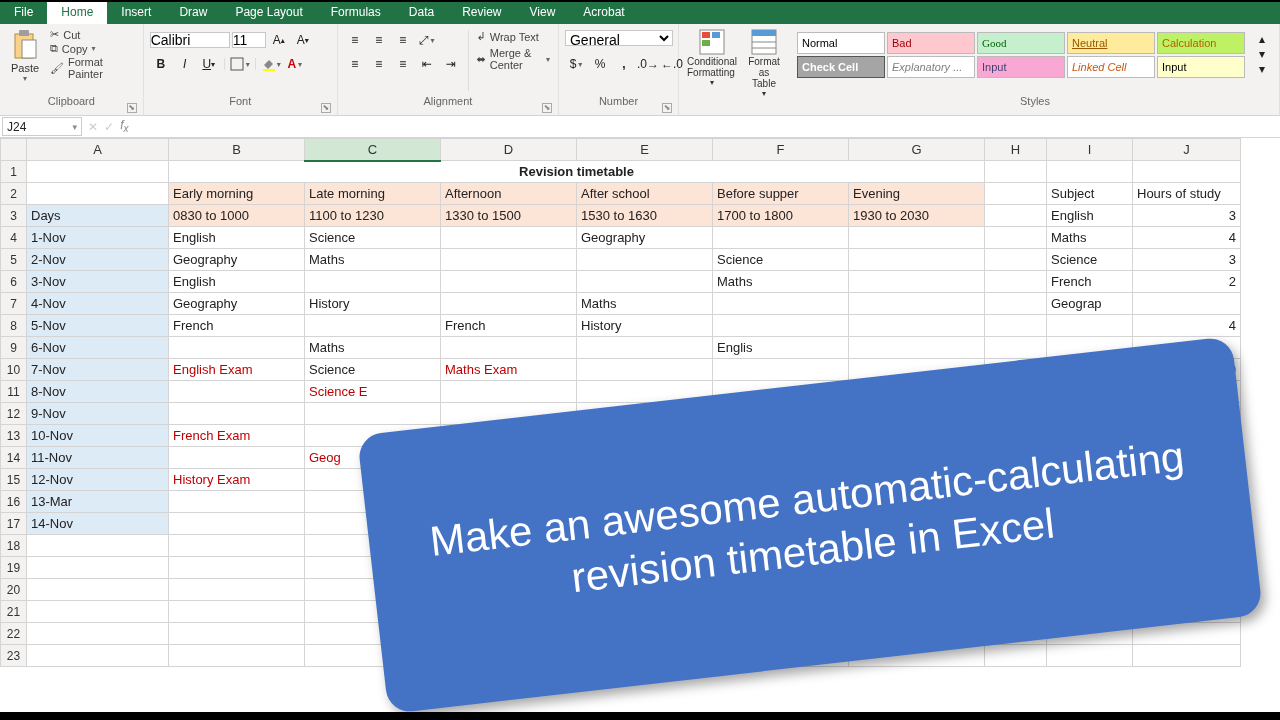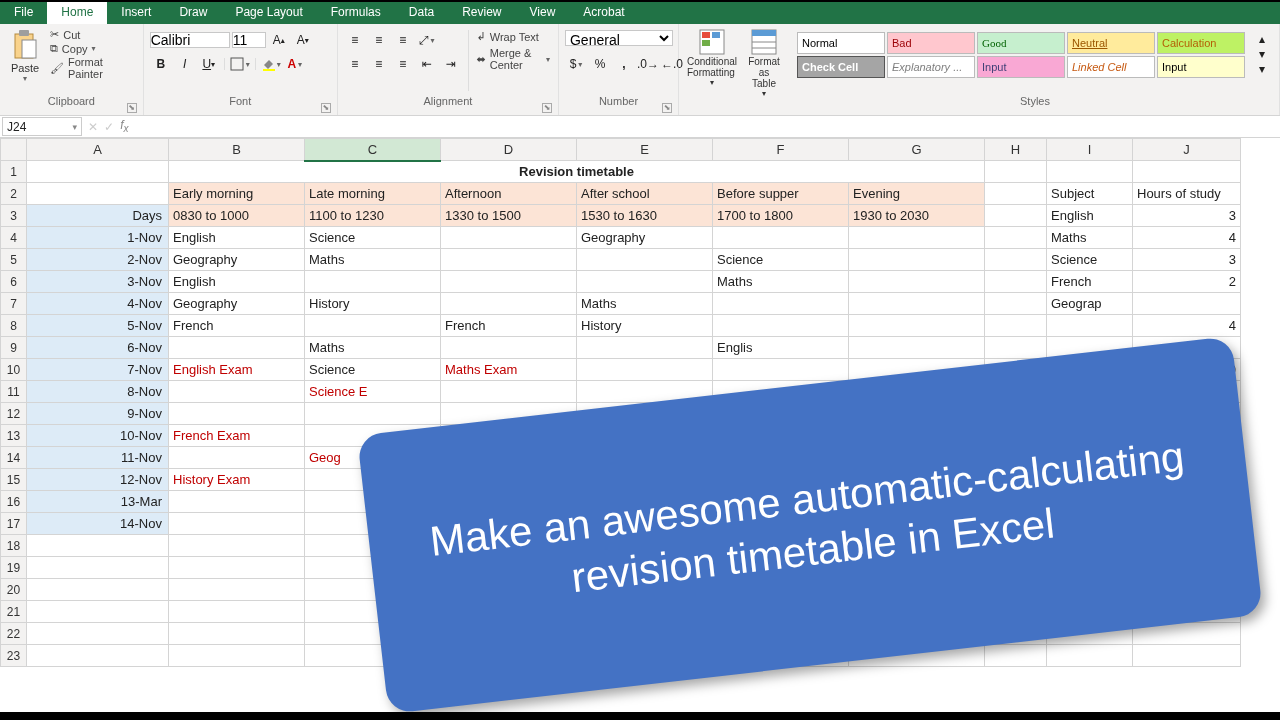--- a/index.html
+++ b/index.html
@@ -40,22 +40,22 @@
   .grid-wrap { position:absolute; top:138px; left:0; right:0; bottom:0; overflow:hidden; background:#fff;}
   table.sheet { border-collapse:collapse; table-layout:fixed; }
   table.sheet th, table.sheet td { border:1px solid #d4d4d4; font-size:13px; height:22px; overflow:hidden; white-space:nowrap; }
   table.sheet th { background:#f3f2f1; font-weight:normal; color:#333; text-align:center; position:relative;}
   table.sheet th.rowhdr { width:26px; background:#f3f2f1; text-align:center; font-size:12px;}
   .colA{width:142px;} .colB{width:136px;} .colC{width:136px;} .colD{width:136px;} .colE{width:136px;} .colF{width:136px;} .colG{width:136px;} .colH{width:62px;} .colI{width:86px;} .colJ{width:108px;}
   .sheet td { padding:0 4px; }
   .hdr-sel { background:#d2e8d4 !important; border-bottom:2px solid #217346 !important;}
   .title-cell { font-size:18px; font-weight:bold; text-align:center; }
   .peach { background:#fce4d6; }
-  .blue-col { background:#ddebf7; text-align:right; padding-right:6px !important;}
-  .blue-col.left { text-align:right; padding-left:4px !important;}
+  .blue-col { background:#ddebf7; text-align:left; padding-right:6px !important;}
+  .blue-col.left { text-align:left; padding-left:4px !important;}
   .red { color:#c00000; }
   .rnum { text-align:right; }
   .corner { width:26px; background:#f3f2f1; border:1px solid #d4d4d4;}
   
   .banner { position:absolute; left:370px; top:385px; width:880px; height:280px; background:#4472c4; color:#fff; border-radius:24px; transform:rotate(-6.5deg); box-shadow:4px 6px 12px rgba(0,0,0,0.35); display:flex; align-items:center; justify-content:center; text-align:center; padding:20px 40px;}
   .banner-text { font-size:42px; line-height:1.25; font-weight:400;}
   
   .bar-top { position:absolute; top:0; left:0; right:0; height:2px; background:#000;}
   .bar-bot { position:absolute; bottom:0; left:0; right:0; height:8px; background:#000;}
   

